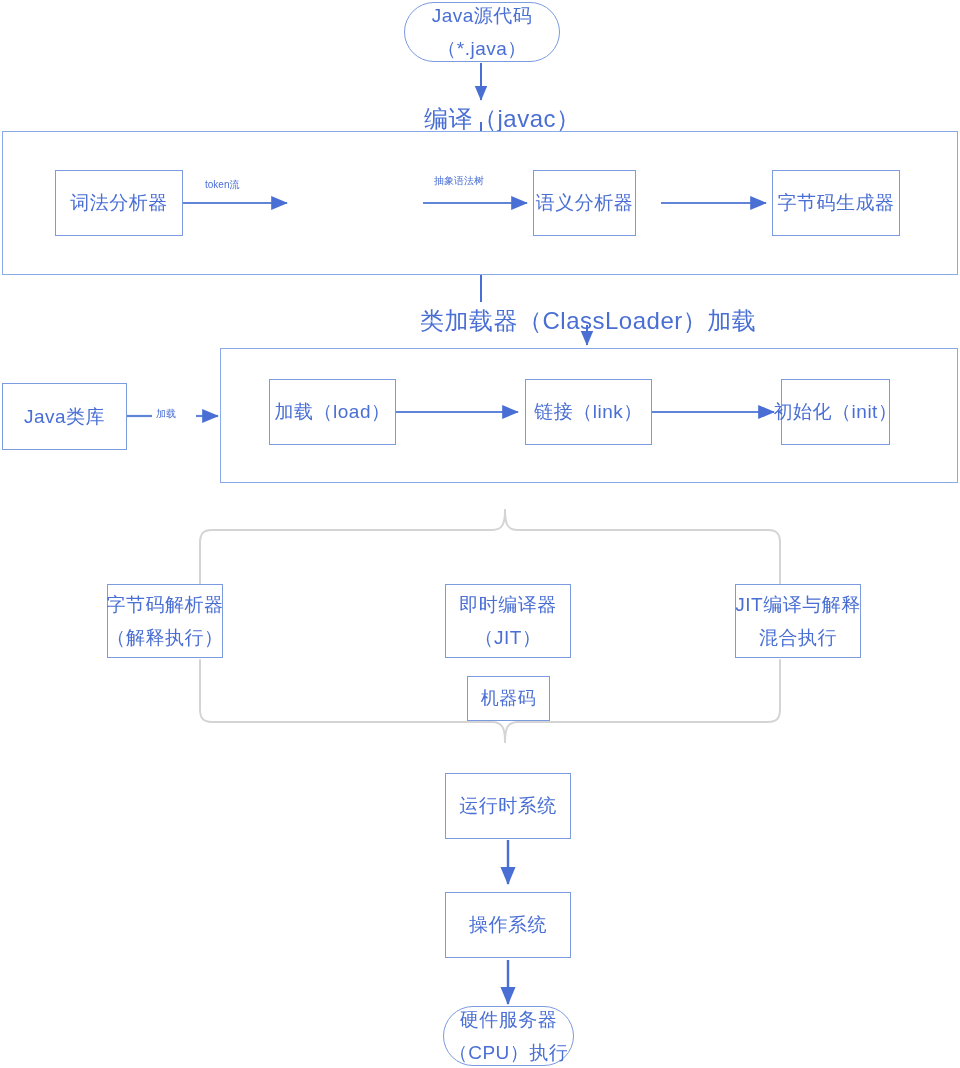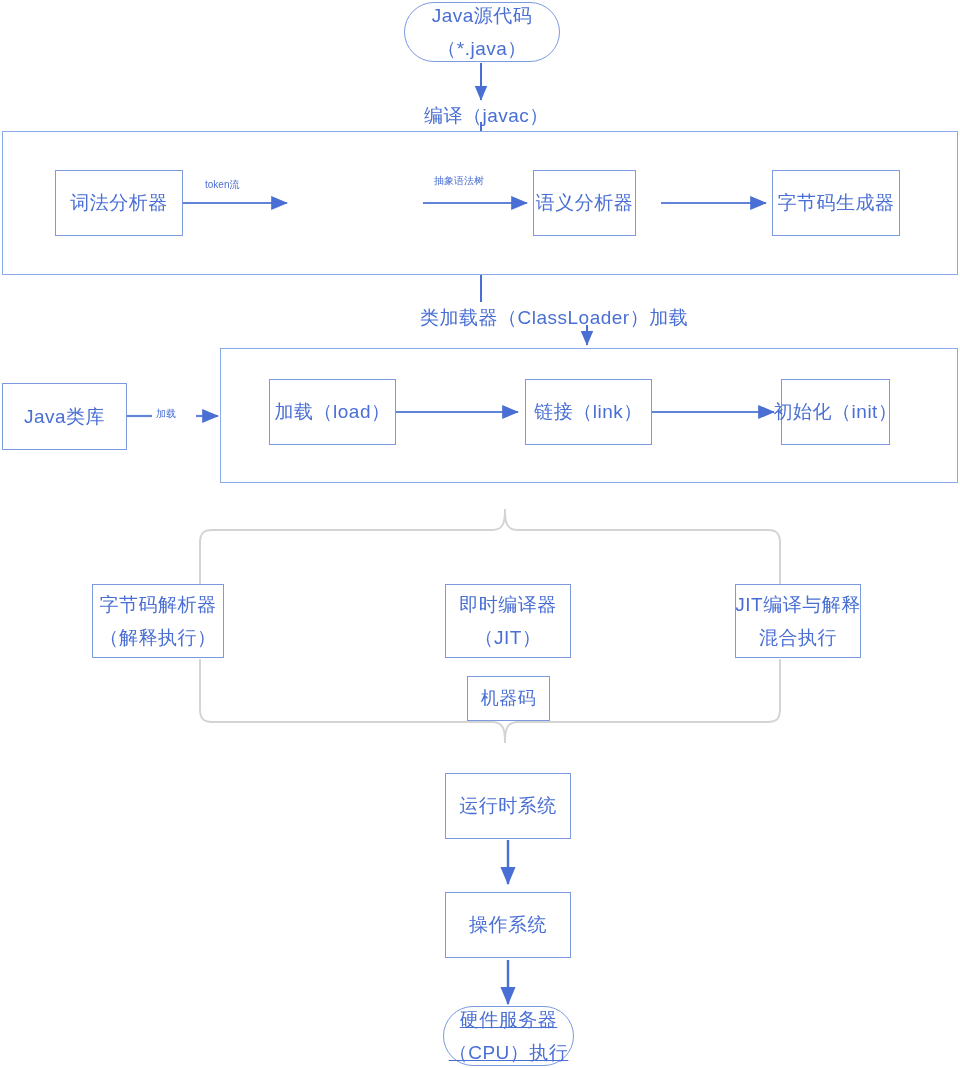--- a/index.html
+++ b/index.html
@@ -39,21 +39,21 @@
     box-sizing: border-box;
     border: 1.5px solid #8aa9e8;
     background: transparent;
   }
   .pill {
     border-radius: 34px;
   }
   .edge-label {
     position: absolute;
     color: #4a6fd4;
-    font-size: 19px;
+    font-size: 24px;
     white-space: nowrap;
     letter-spacing: 0.5px;
   }
   .edge-label.small {
     font-size: 10px;
     letter-spacing: 0;
   }
   svg.wires {
     position: absolute;
     left: 0;
@@ -143,21 +143,21 @@
   <div class="node" style="left:269px; top:379px; width:127px; height:66px;">
     <span class="ln">加载（load）</span>
   </div>
   <div class="node" style="left:525px; top:379px; width:127px; height:66px;">
     <span class="ln">链接（link）</span>
   </div>
   <div class="node" style="left:781px; top:379px; width:109px; height:66px;">
     <span class="ln">初始化（init）</span>
   </div>
 
-  <div class="node" style="left:92px; top:584px; width:132px; height:74px;">
+  <div class="node" style="left:107px; top:584px; width:116px; height:74px;">
     <span class="ln">字节码解析器</span>
     <span class="ln">（解释执行）</span>
   </div>
 
   <div class="node" style="left:445px; top:584px; width:126px; height:74px;">
     <span class="ln">即时编译器</span>
     <span class="ln">（JIT）</span>
   </div>
 
   <div class="node z-top" style="left:467px; top:643px; width:83px; height:45px; font-size:18px;margin-top:33px;">
@@ -169,18 +169,18 @@
     <span class="ln">混合执行</span>
   </div>
 
   <div class="node" style="left:445px; top:773px; width:126px; height:66px;">
     <span class="ln">运行时系统</span>
   </div>
   <div class="node" style="left:445px; top:892px; width:126px; height:66px;">
     <span class="ln">操作系统</span>
   </div>
 
-  <div class="node pill" style="left:443px; top:1006px; width:131px; height:60px;text-decoration:underline;">
+  <div class="node pill" style="left:443px; top:1006px; width:131px; height:60px;">
     <span class="ln">硬件服务器</span>
     <span class="ln">（CPU）执行</span>
   </div>
 
 </div>
 
 </body></html>

